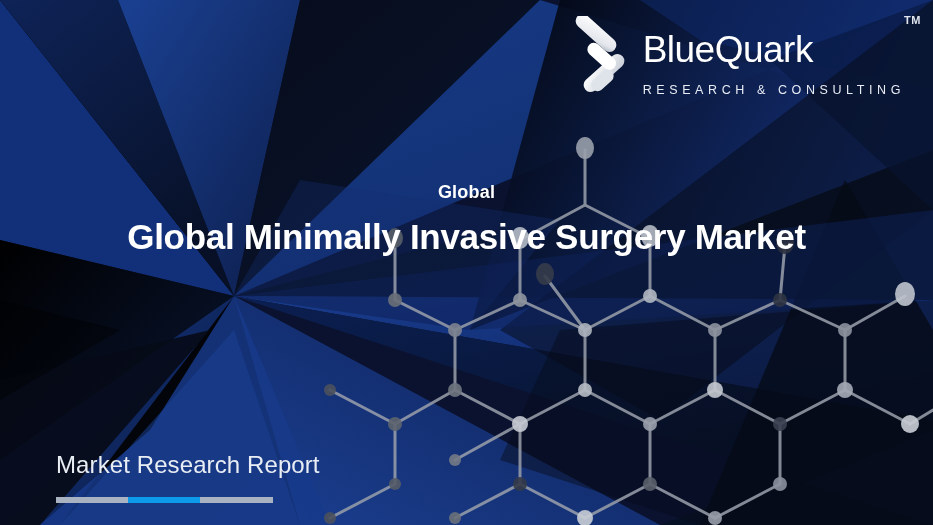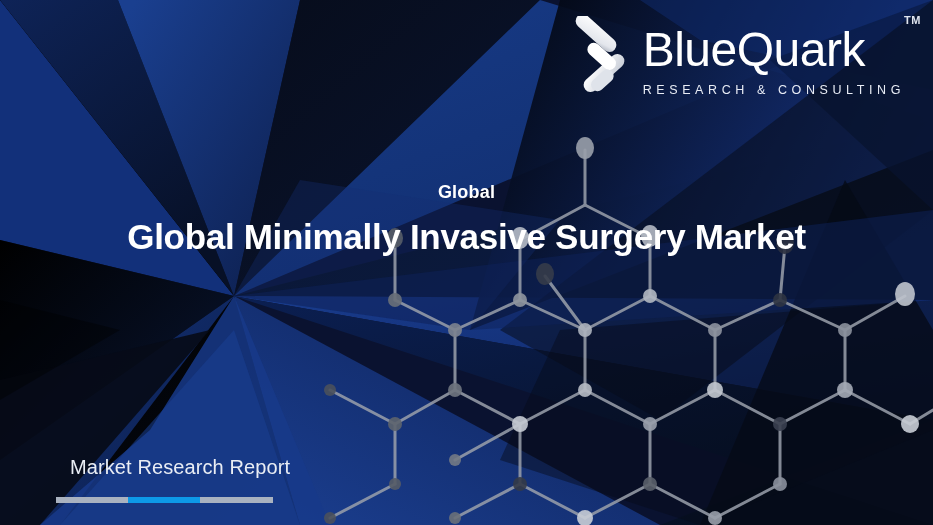--- a/index.html
+++ b/index.html
@@ -48,21 +48,21 @@
     margin-right: 6px;
     flex: none;
   }
   .logo-text-wrap {
     display: flex;
     flex-direction: column;
     justify-content: flex-start;
     padding-top: 11px;
   }
   .logo-word {
-    font-size: 48px;
+    font-size: 37px;
     line-height: 45px;
     font-weight: 400;
     color: #ffffff;
     letter-spacing: -0.5px;
     white-space: nowrap;
   }
   .logo-tag {
     font-size: 12.5px;
     line-height: 16px;
     font-weight: 400;
@@ -105,25 +105,25 @@
     white-space: nowrap;
   }
 
   
   .footer-block {
     position: absolute;
     left: 56px;
     bottom: 22px;
   }
   .footer-label {
-    font-size: 20px;
+    font-size: 24px;
     font-weight: 400;
     color: #e9edf4;
     letter-spacing: 0.1px;
-    margin: 0 0 18px 14px;
+    margin: 0 0 18px 0;
   }
   .rule {
     display: flex;
     width: 217px;
     height: 6px;
   }
   .rule-seg { height: 100%; }
   .rule-seg.s1 { width: 72px; }
   .rule-seg.s2 { width: 72px; }
   .rule-seg.s3 { width: 73px; }

